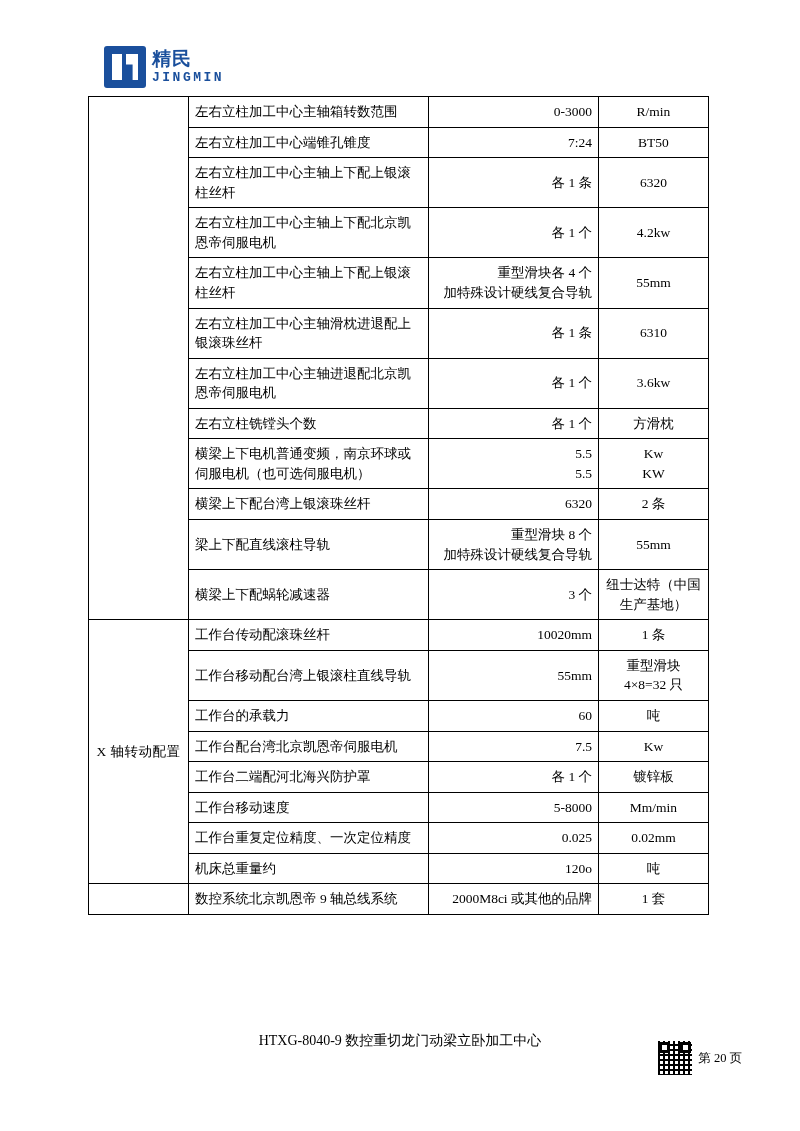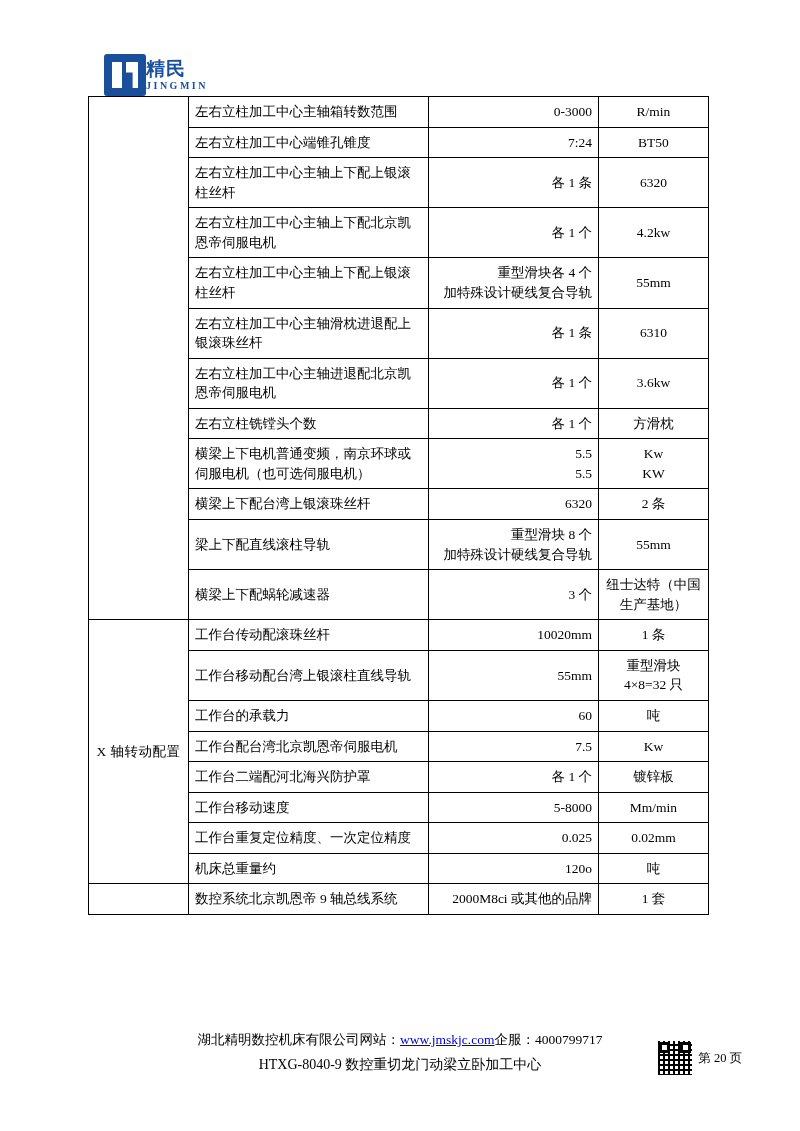--- a/index.html
+++ b/index.html
@@ -22,21 +22,21 @@
     box-sizing: border-box;
   }
 
   
   .logo-block {
     position: absolute;
     left: 104px;
     top: 46px;
     display: flex;
     align-items: center;
-    margin-top: 8px;
+    gap: 6px;
   }
   .logo-mark {
     width: 42px;
     height: 42px;
     background: #1a4f9c;
     border-radius: 3px;
     position: relative;
     flex: none;
   }
   .logo-mark::before {
@@ -64,22 +64,22 @@
     line-height: 1.05;
   }
   .logo-cn {
     font-family: "Liberation Sans", "DejaVu Sans", sans-serif;
     font-size: 19px;
     font-weight: bold;
     color: #1a4f9c;
     letter-spacing: 1px;
   }
   .logo-en {
-    font-family: Liberation Serif, serif;
-    font-size: 10px;
+    font-family: Liberation Mono, monospace;
+    font-size: 13px;
     font-weight: bold;
     color: #1a4f9c;
     letter-spacing: 2.5px;
     margin-top: 2px;
   }
 
   
   .spec-table {
     position: absolute;
     left: 88px;
@@ -297,23 +297,20 @@
       <tr>
         <td class="group-cell" rowspan="1"></td>
         <td>数控系统北京凯恩帝 9 轴总线系统</td>
         <td class="col-val">2000M8ci 或其他的品牌</td>
         <td class="col-unit">1 套</td>
       </tr>
     </tbody>
   </table>
 
   <div class="footer">
-    <div class="footer-line1">
-      <span>湖北精明数控机床有限公司网站：</span><a class="footer-url" href="#">www.jmskjc.com</a><span>企服：4000799717</span>
-    </div>
     <div class="footer-line2">HTXG-8040-9 数控重切龙门动梁立卧加工中心</div>
   </div>
 
   <div class="qr-wrap">
     <div class="qr"></div>
     <span class="page-num">第 20 页</span>
   </div>
 
 </div>
 

